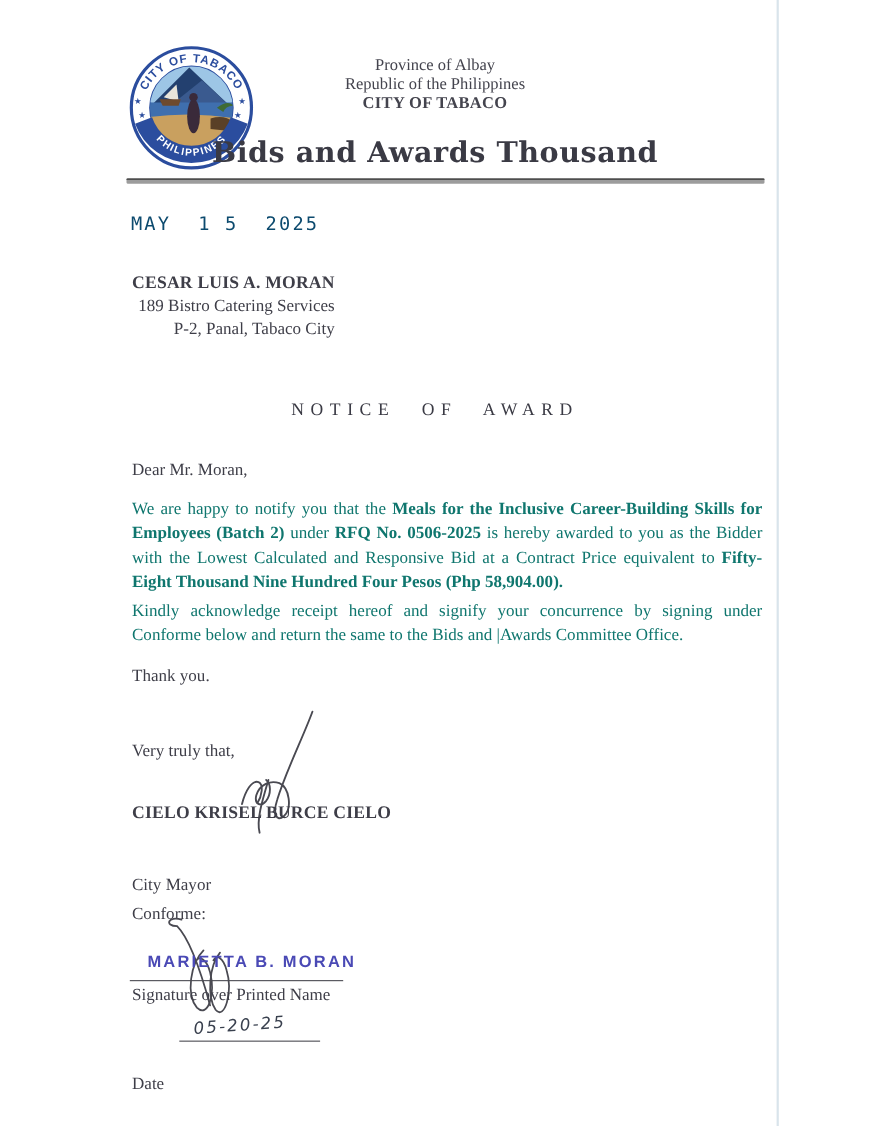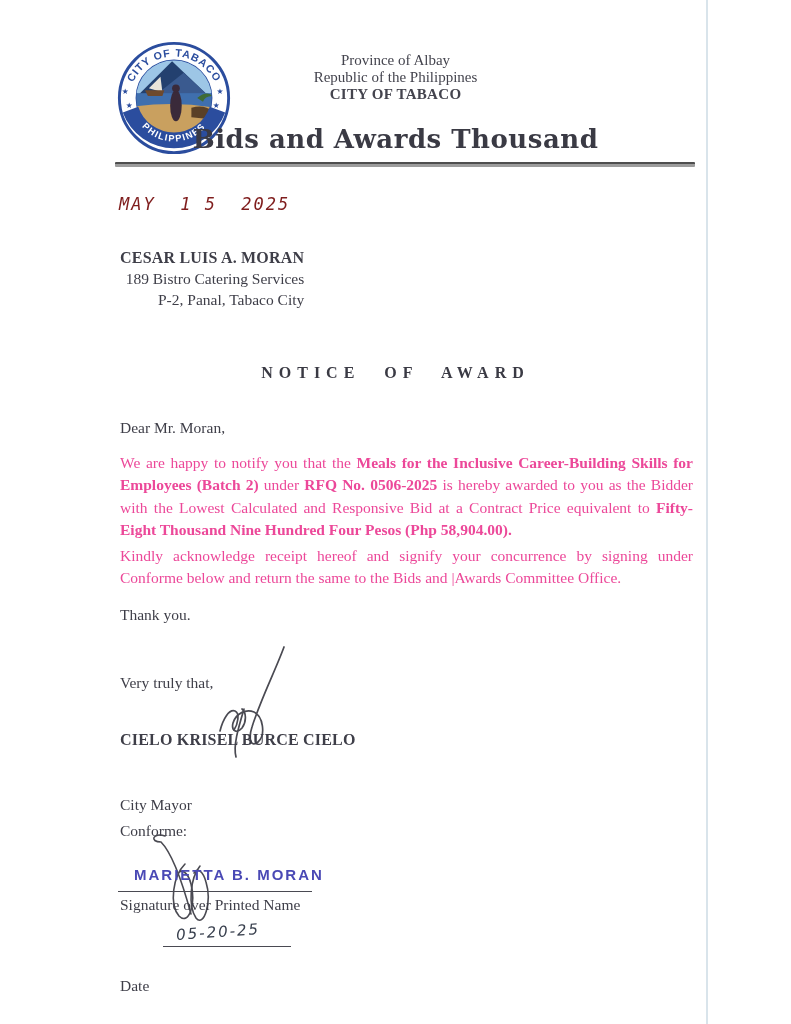--- a/index.html
+++ b/index.html
@@ -21,37 +21,37 @@
     left:0; right:0; top:124px; text-align:center;
     font-family:"DejaVu Serif", serif; font-weight:bold; font-size:26px;
     letter-spacing:.5px; color:#3a3a44;
   }
   .rule { left:115px; top:162px; width:580px; height:5px;
     background:linear-gradient(#4e4e4e 0 40%, #9c9c9c 40% 100%); border-radius:1px; }
 
   
   .date-stamp {
     left:119px; top:194px; font-family:"DejaVu Sans Mono", monospace;
-    font-size:17px; letter-spacing:2px; color:#7f1d1d; white-space:pre;font-style:italic;
+    font-size:17px; letter-spacing:2px; color:#0c4a6e; white-space:pre;
   }
 
   
   .recipient { left:120px; top:247px; font-size:15.5px; line-height:21px;text-align:right; }
   .recipient .name { font-weight:bold; font-size:16px; letter-spacing:.2px; }
 
   
   .notice-title {
-    left:0; right:0; top:364px; text-align:center; font-weight:bold;
+    left:0; right:0; top:364px; text-align:center; font-weight:normal;
     font-size:16px; letter-spacing:6px; word-spacing:14px; color:#3a3a44;
   }
 
   .salutation { left:120px; top:419px; font-size:15.5px; }
 
   .para { left:120px; width:573px; font-size:15.5px; line-height:22.4px;
-    text-align:justify; color:#ec4899; }
+    text-align:justify; color:#0f766e; }
   .p1 { top:452px; }
   .p2 { top:545px; }
   .thanks { left:120px; top:606px; font-size:15.5px; }
 
   .closing { left:120px; top:674px; font-size:15.5px; }
   .mayor-sig { left:192px; top:643px; width:118px; height:118px; }
   .signer-name { left:120px; top:731px; font-weight:bold; font-size:16px; letter-spacing:.2px; }
   .signer-title { left:120px; top:796px; font-size:15.5px; }
 
   

